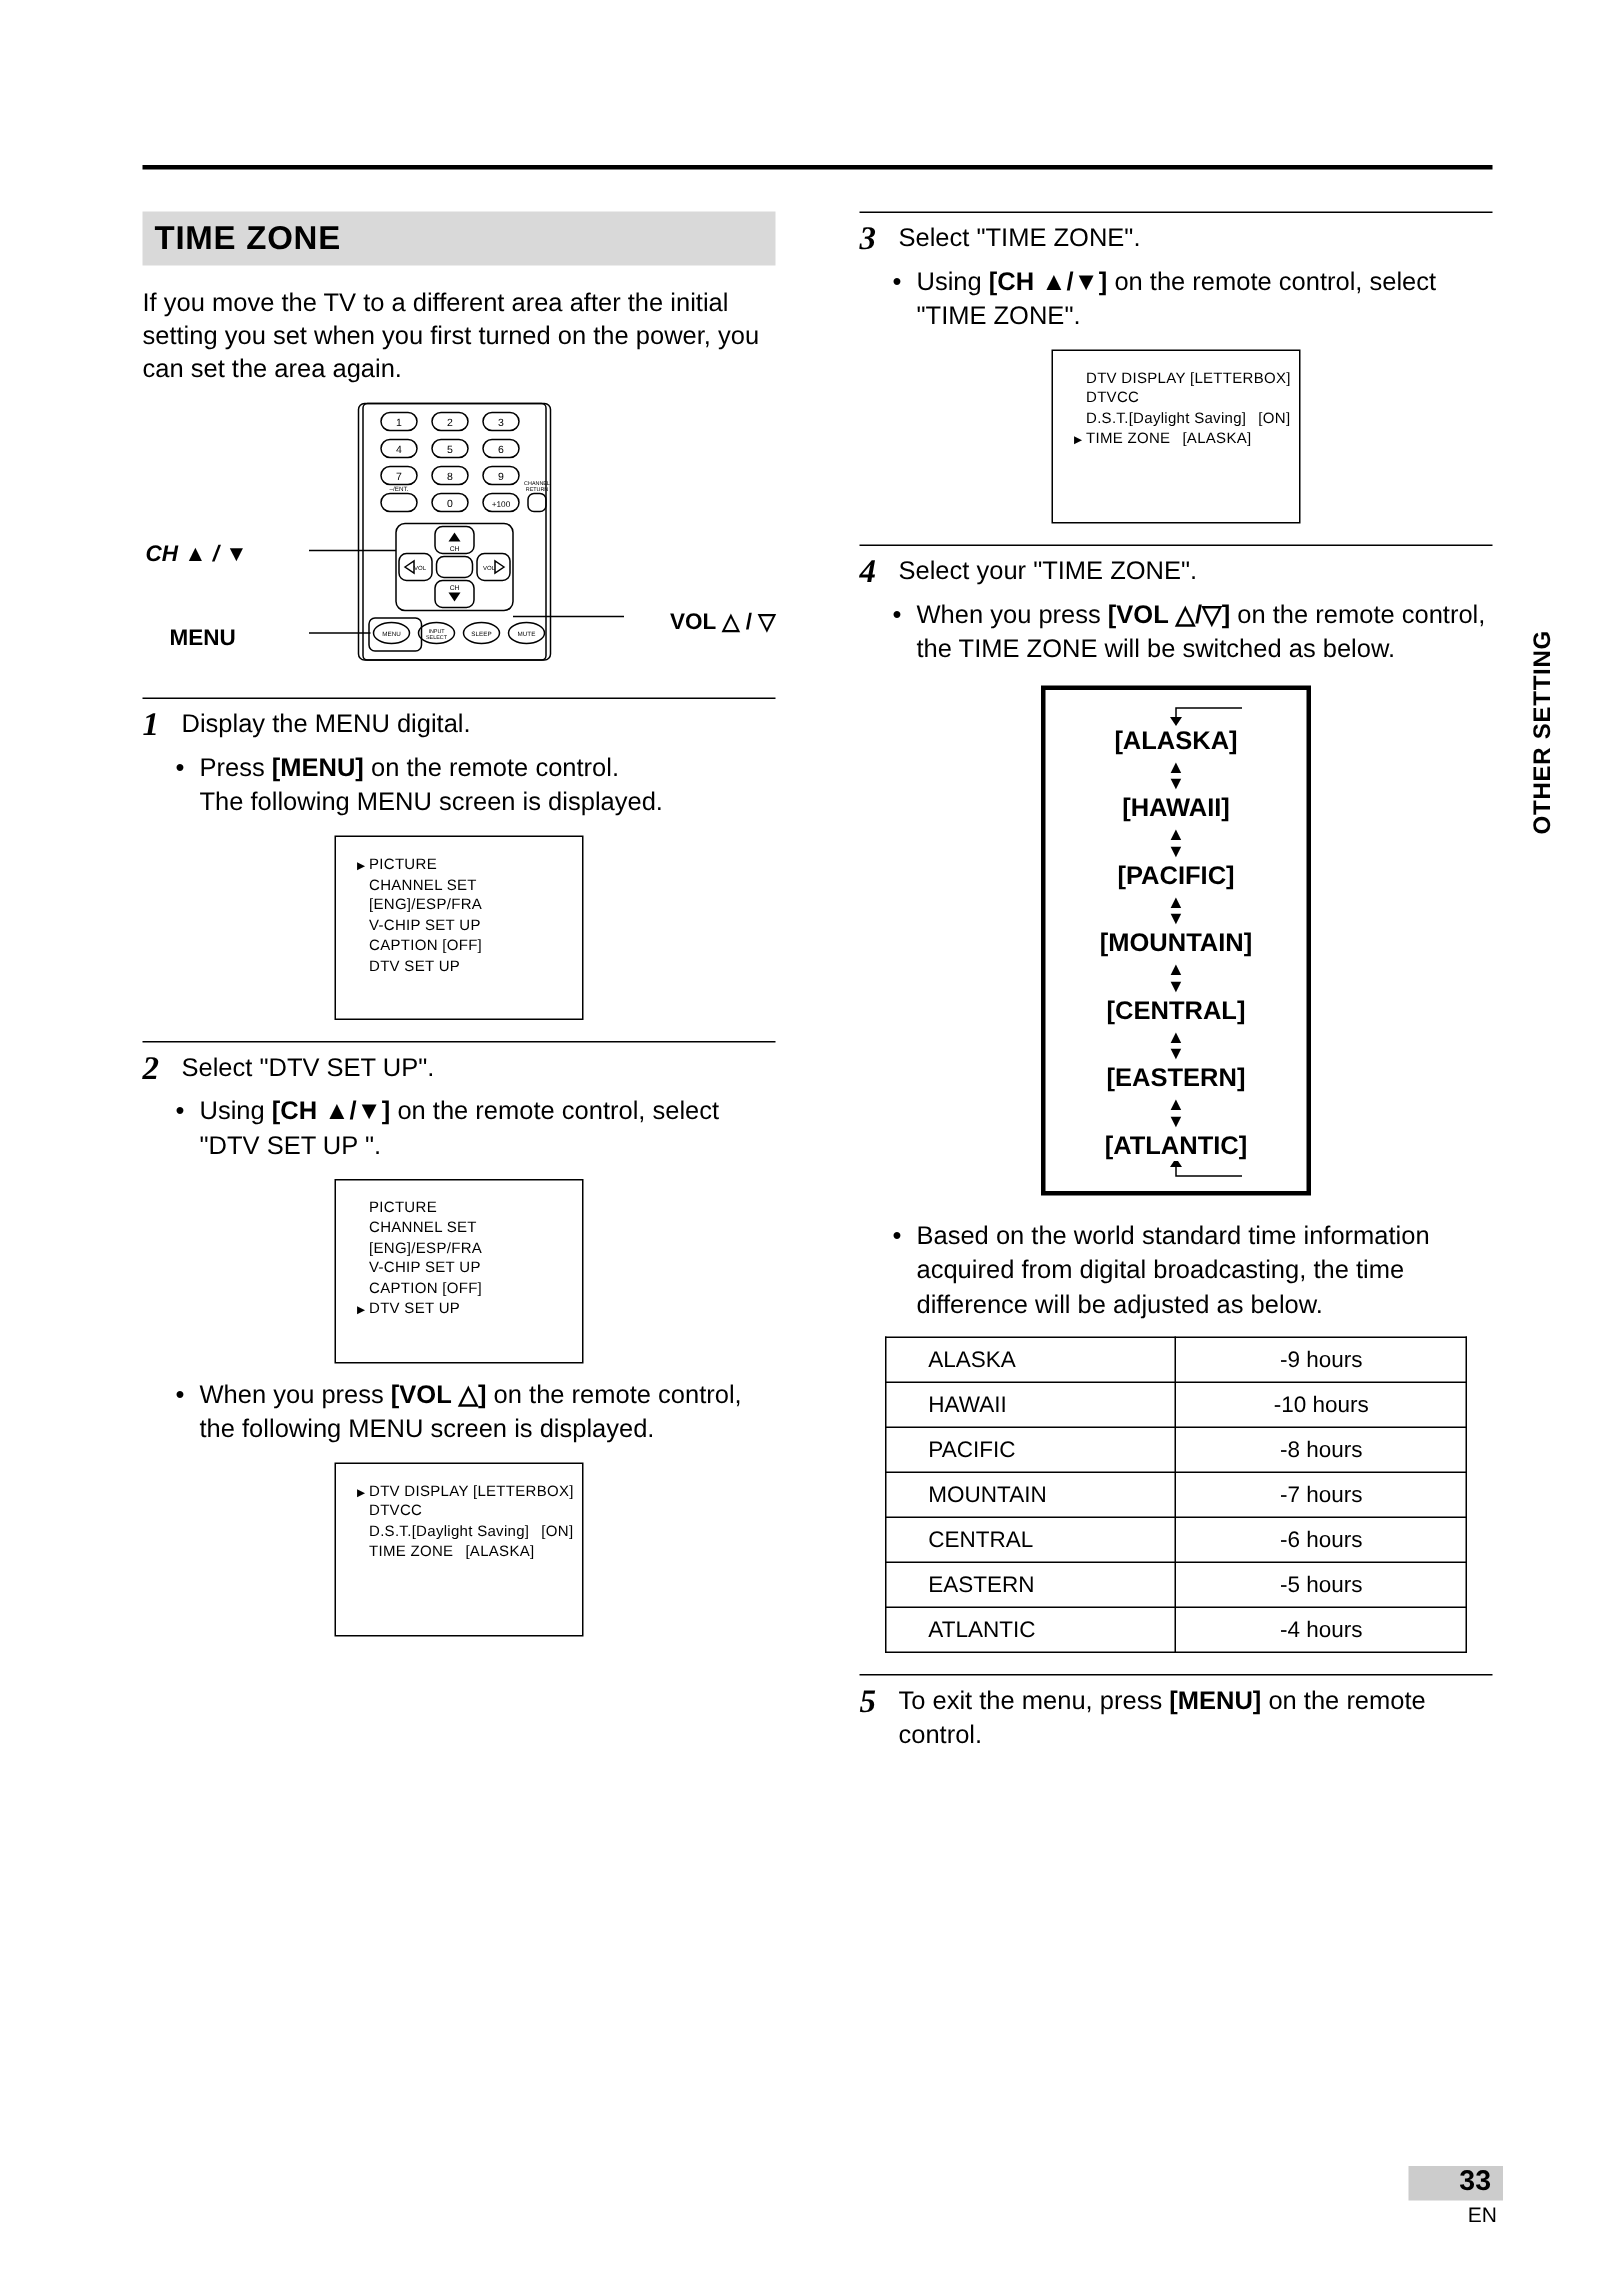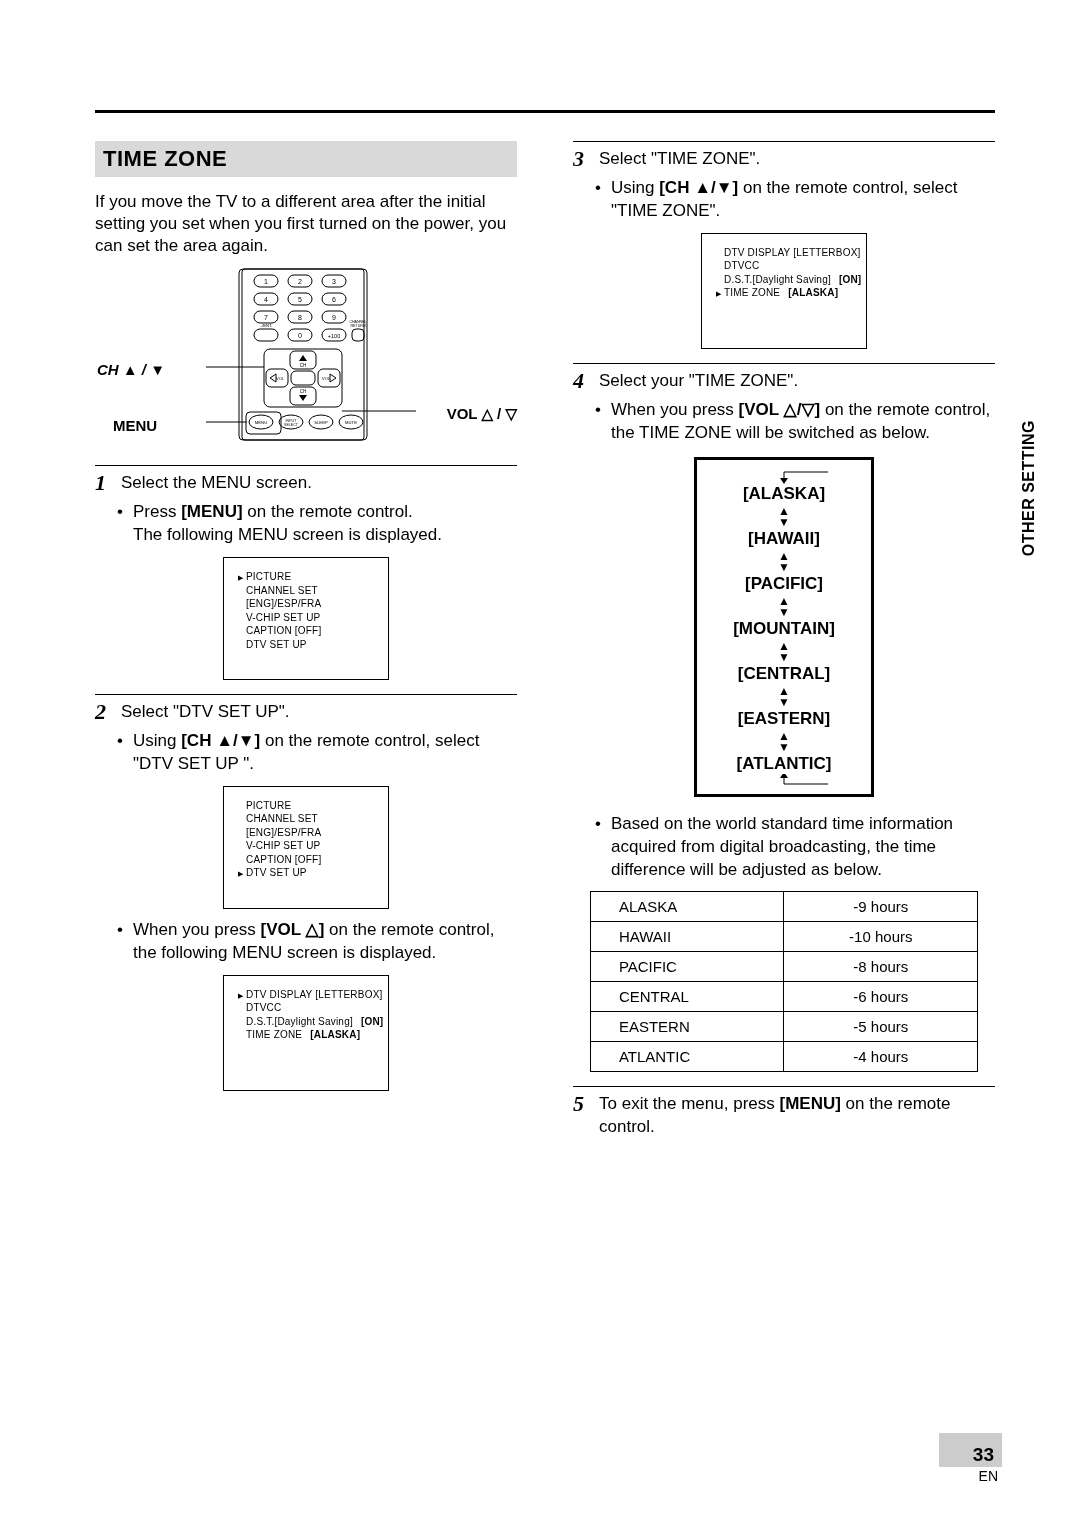--- a/index.html
+++ b/index.html
@@ -93,21 +93,21 @@
     padding: 12px 14px 28px 14px;
     font-size: 10px;
     line-height: 1.35;
     font-family: Arial, sans-serif;
     letter-spacing: 0.2px;
   }
   .menu-screen.taller { padding-bottom: 48px; }
   .menu-line { white-space: nowrap; }
   .menu-arrow { display: inline-block; width: 8px; }
   .menu-label { display: inline-block; }
-  .menu-val { display: inline-block; font-weight: bold; }
+  .menu-val { display: inline-block; }
   .tz-flow {
     border: 3px solid #000;
     width: 180px;
     margin: 12px auto 16px;
     padding: 10px 6px 8px;
     text-align: center;
   }
   .tz-item {
     font-weight: bold;
     font-size: 17px;
@@ -144,21 +144,21 @@
   }
   .page-footer {
     position: absolute;
     right: 78px;
     bottom: 42px;
     text-align: right;
   }
   .page-num-box {
     background: #ccc;
     display: inline-block;
-    padding: 11px 8px 1px 34px;
+    padding: 0 8px 1px 34px;
     font-weight: bold;
     font-size: 19px;
   }
   .page-lang {
     font-size: 14px;
     margin-top: 1px;
     padding-right: 4px;
   }
   .tri { font-family: Arial, sans-serif; }
   .flow-top-arrow {
@@ -264,21 +264,21 @@
             <line x1="0" y1="100" x2="58" y2="100" stroke="#000"></line>
             <line x1="0" y1="155" x2="41" y2="155" stroke="#000"></line>
             <line x1="136" y1="144" x2="210" y2="144" stroke="#000"></line>
           </svg>
         </div>
       </div>
 
       <div class="step-rule"></div>
       <div class="step">
         <span class="step-num">1</span>
-        <span class="step-text">Select the MENU screen.</span>
+        <span class="step-text">Display the MENU digital.</span>
       </div>
       <div class="substep">
         <span class="bullet">•</span>
         <span class="sub-body">Press <b>[MENU]</b> on the remote control.<br>The following MENU screen is displayed.</span>
       </div>
       <div class="menu-screen">
           <div class="menu-line"><span class="menu-arrow" style="font-size: 7px;">▶</span><span class="menu-label">PICTURE</span></div>
           <div class="menu-line"><span class="menu-arrow" style="font-size: 7px;"></span><span class="menu-label">CHANNEL SET</span></div>
           <div class="menu-line"><span class="menu-arrow" style="font-size: 7px;"></span><span class="menu-label">[ENG]/ESP/FRA</span></div>
           <div class="menu-line"><span class="menu-arrow" style="font-size: 7px;"></span><span class="menu-label">V-CHIP SET UP</span></div>
@@ -405,20 +405,24 @@
             </tr>
             <tr>
               <td>HAWAII</td>
               <td>-10 hours</td>
             </tr>
             <tr>
               <td>PACIFIC</td>
               <td>-8 hours</td>
             </tr>
             <tr>
+              <td>MOUNTAIN</td>
+              <td>-7 hours</td>
+            </tr>
+            <tr>
               <td>CENTRAL</td>
               <td>-6 hours</td>
             </tr>
             <tr>
               <td>EASTERN</td>
               <td>-5 hours</td>
             </tr>
             <tr>
               <td>ATLANTIC</td>
               <td>-4 hours</td>

